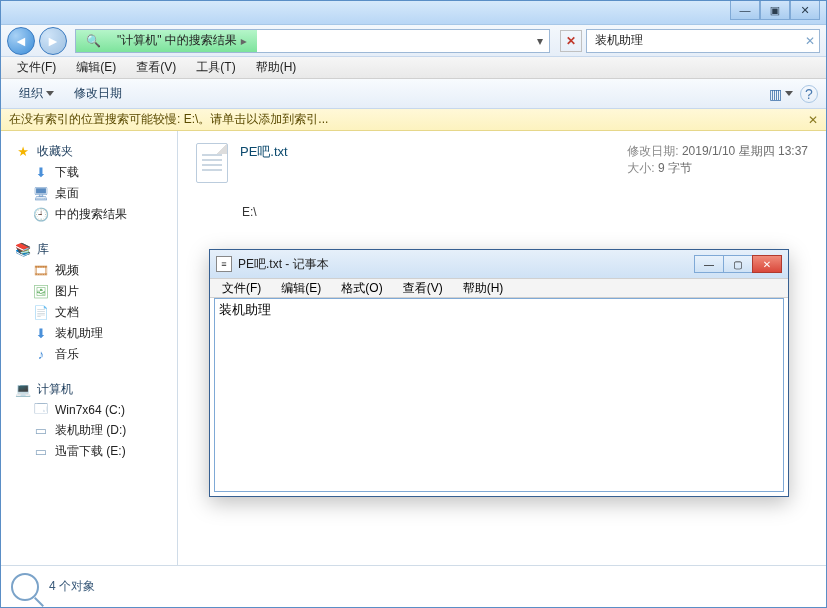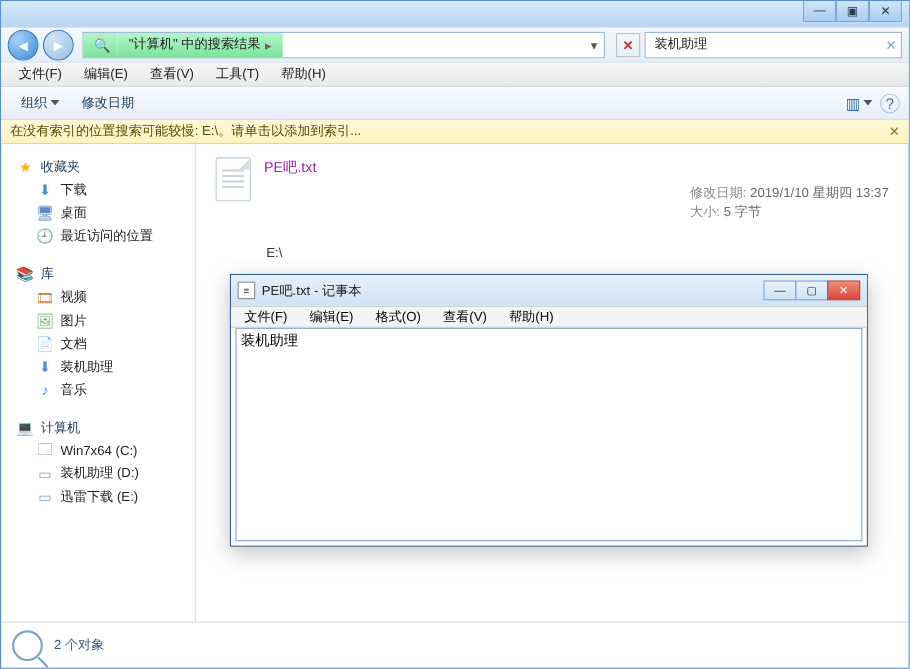--- a/index.html
+++ b/index.html
@@ -52,22 +52,22 @@
 .doc { color: #8aa6c0; }
 .note { color: #4a90d9; }
 .pic { color: #6bb36b; }
 
 .content { flex: 1; position: relative; padding: 6px 14px; }
 .result-item { display: flex; align-items: flex-start; gap: 12px; padding: 6px 4px; }
 .file-ico { width: 32px; height: 40px; border: 1px solid #bcd; background: #fff; border-radius: 2px; position: relative; }
 .file-ico::before { content: ""; position: absolute; top: 0; right: 0; width: 10px; height: 10px; background: linear-gradient(135deg, transparent 50%, #ddd 50%); }
 .file-ico::after { content: ""; position: absolute; left: 5px; top: 10px; right: 5px; height: 2px; background: #cbd7e2; box-shadow: 0 5px 0 #cbd7e2, 0 10px 0 #cbd7e2, 0 15px 0 #cbd7e2; }
 .file-main { flex: 1; }
-.file-name { font-size: 13px; color: #a21caf; }
-.file-meta { margin-left: auto; font-size: 12px; color: #6a6a6a; text-align: left; margin-top: 24px; }
+.file-name { font-size: 13px; color: #0c4a6e; }
+.file-meta { margin-left: auto; font-size: 12px; color: #6a6a6a; text-align: left; }
 .file-meta .label { color: #888; }
 .file-path { padding: 16px 4px 4px 50px; font-size: 12px; color: #333; }
 
 
 .statusbar { height: 42px; border-top: 1px solid #d0dce8; display: flex; align-items: center; padding: 0 10px; gap: 10px; font-size: 12px; color: #3a5a7a; }
 .magnifier { width: 28px; height: 28px; border-radius: 50%; border: 2px solid #7ba3c9; position: relative; }
 .magnifier::after { content: ""; position: absolute; width: 12px; height: 2px; background: #7ba3c9; bottom: -4px; right: -8px; transform: rotate(45deg); }
 
 
 .notepad { position: absolute; left: 208px; top: 248px; width: 580px; height: 248px; border: 1px solid #365f91; background: #fff; box-shadow: 0 6px 20px rgba(0,0,0,0.25); }
@@ -153,21 +153,21 @@
         <div class="side-item">
             <span class="ic16" style="color:#4a90d9">⬇</span>
             <span>下载</span>
           </div>
         <div class="side-item">
             <span class="ic16 monitor">🖥</span>
             <span>桌面</span>
           </div>
         <div class="side-item">
             <span class="ic16 doc">🕘</span>
-            <span>最近访问的位置</span>
+            <span>中的搜索结果</span>
           </div>
       </div>
       <div class="side-group">
         <div class="side-head">
           <span class="ic16 folder">📚</span>
           <span>库</span>
         </div>
         <div class="side-item">
             <span class="ic16" style="color:#c9803a">🎞</span>
             <span>视频</span>
@@ -210,30 +210,30 @@
     </div>
 
     <div class="content">
       <div class="result-item">
         <div class="file-ico"></div>
         <div class="file-main">
           <div class="file-name">PE吧.txt</div>
         </div>
         <div class="file-meta">
           <div><span class="label">修改日期:</span> <span>2019/1/10 星期四 13:37</span></div>
-          <div><span class="label">大小:</span> <span>5 字节</span></div>
+          <div><span class="label">大小:</span> <span>9 字节</span></div>
         </div>
       </div>
       <div class="file-path">E:\</div>
     </div>
   </div>
 
   <div class="statusbar">
     <div class="magnifier"></div>
-    <span>2 个对象</span>
+    <span>4 个对象</span>
   </div>
 
   <div class="notepad">
     <div class="np-title">
       <span class="np-ico">≡</span>
       <span>PE吧.txt - 记事本</span>
       <div class="np-controls">
         <div class="np-btn">—</div>
         <div class="np-btn">▢</div>
         <div class="np-btn np-close">✕</div>

